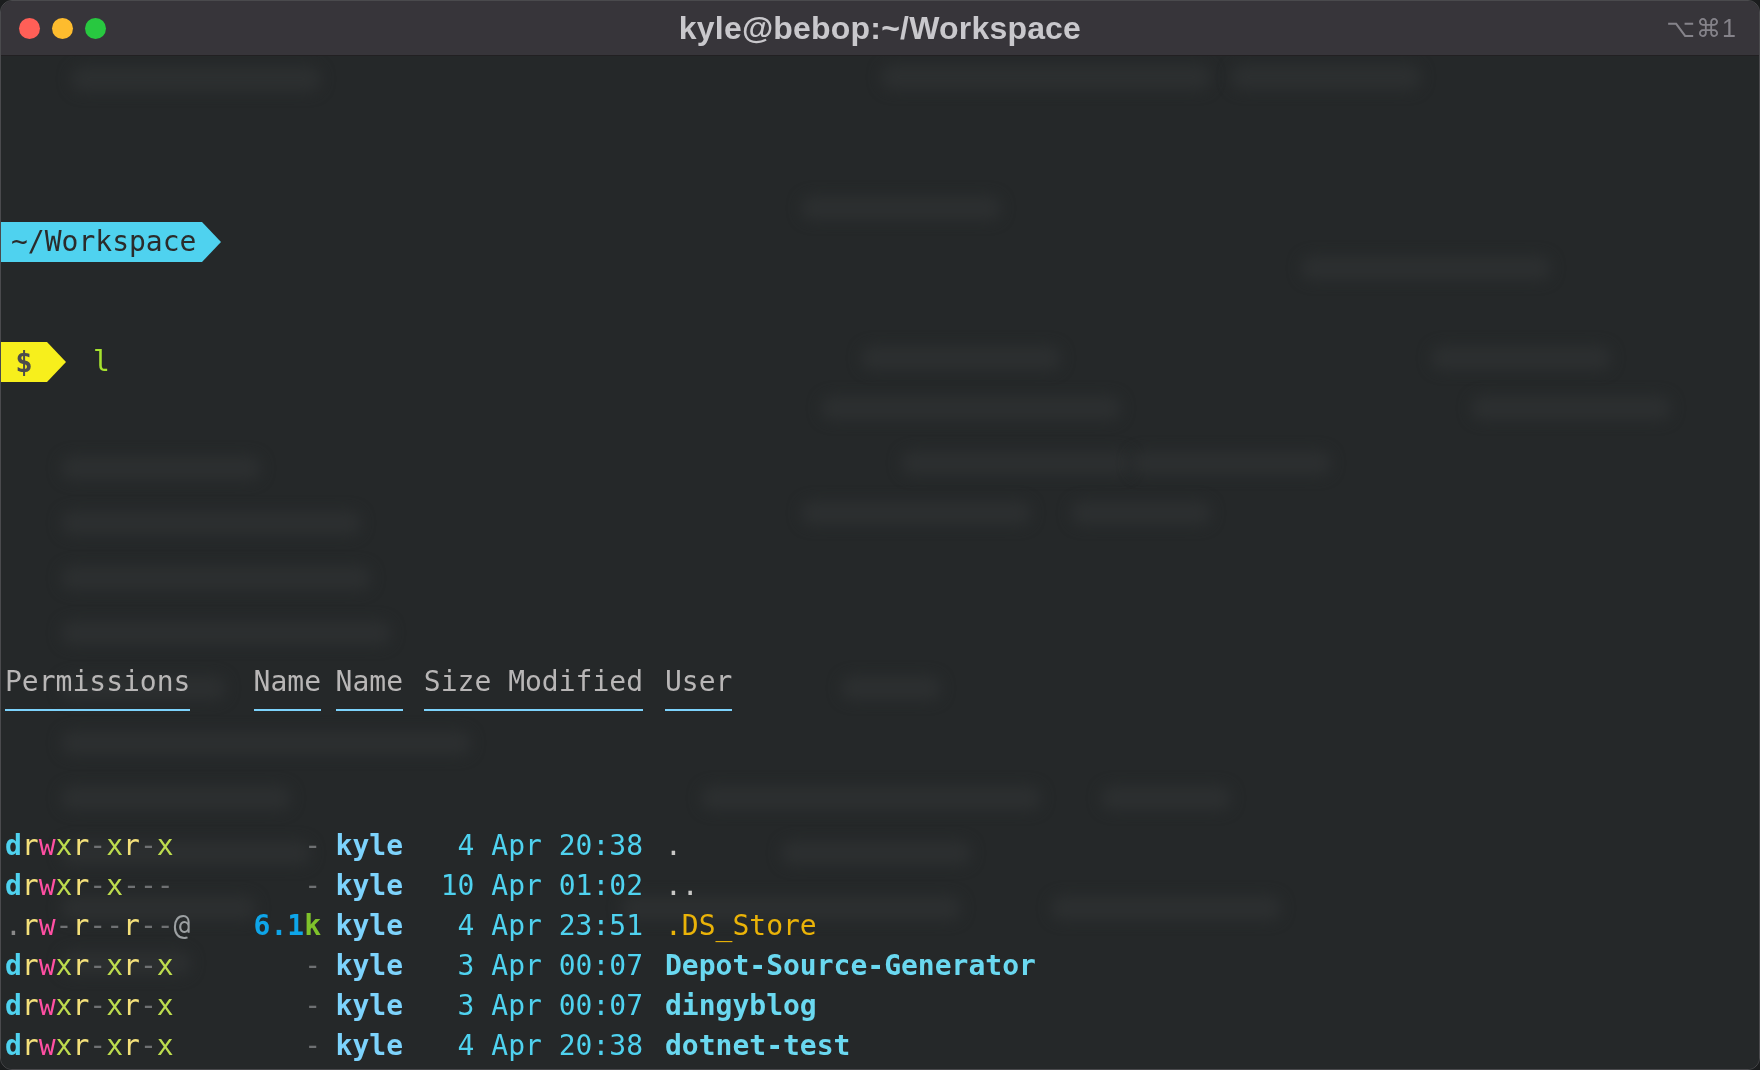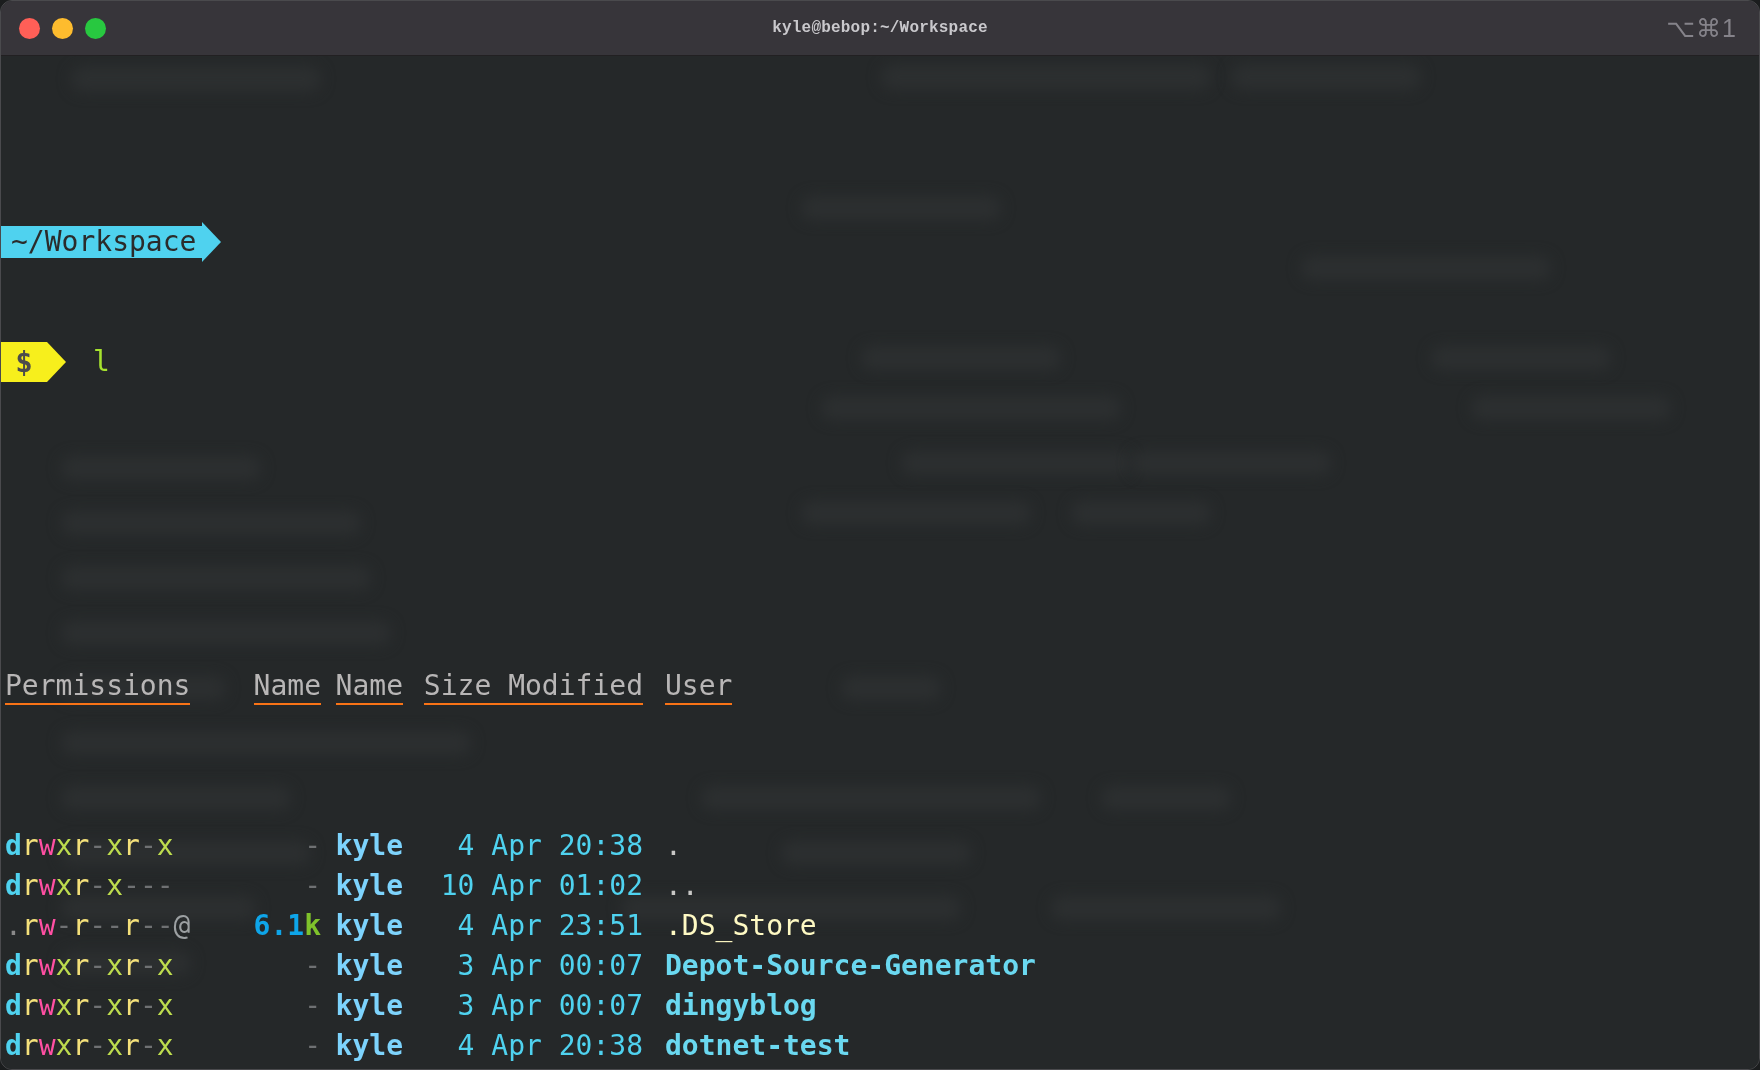--- a/index.html
+++ b/index.html
@@ -54,23 +54,23 @@
   .light.minimize { background: #febc2e; }
   .light.zoom     { background: #28c840; }
 
   #title-text {
     position: absolute;
     left: 0; right: 0;
     top: 0; bottom: 0;
     display: flex;
     align-items: center;
     justify-content: center;
-    font-family: Liberation Mono, monospace;
+    font-family: Liberation Sans, sans-serif;
     font-weight: bold;
-    font-size: 16px;
+    font-size: 32px;
     color: #c9c8cc;
     letter-spacing: 0.2px;
     pointer-events: none;
     border-radius: 6px;
   }
 
   #title-shortcut {
     position: absolute;
     right: 22px;
     top: 50%;
@@ -114,21 +114,21 @@
   }
 
   .line { height: 40px; display: flex; align-items: center; }
 
   
   .prompt-block { position: relative; }
 
   .pl-path {
     display: inline-flex;
     align-items: center;
-    height: 32px;
+    height: 40px;
     background: #4fd2ef;
     color: #2b2b2b;
     padding: 0 6px 0 10px;
     font-size: 28px;
     font-weight: normal;
   }
   .pl-path-arrow {
     width: 0; height: 0;
     border-top: 20px solid transparent;
     border-bottom: 20px solid transparent;
@@ -175,22 +175,22 @@
   .c-perm { width: 228px; padding-left: 4px; }
   .c-size { width: 92px;  text-align: right; }
   .c-user { width: 82px;  text-align: right; padding-left: 10px; }
   .c-date { width: 240px; text-align: right; padding-left: 10px;}
   .c-name { padding-left: 22px; }
 
   
   .row.header { color: #b8b6b6; }
   .row.header span { position: relative; }
   .hdr-u {
-    border-bottom: 2px solid #f97316;
-    padding-bottom: 2px;
+    border-bottom: 2px solid #7dd3fc;
+    padding-bottom: 12px;
     display: inline-block;
     line-height: 30px;
   }
 
   
   .p-d  { color: #4fd2ef; font-weight: bold; }
   .p-dot{ color: #8a8a8a; }
   .p-r  { color: #f4e07a; }
   .p-w  { color: #ff4fa3; }
   .p-x  { color: #bddc4e; }
@@ -198,21 +198,21 @@
   .p-at { color: #9ca0a2; }
 
   .sz-num  { color: #0ea5e9; font-weight: bold; }
   .sz-unit { color: #7fc22b; font-weight: bold; }
   .sz-dash { color: #6f7173; }
 
   .user  { color: #7dd3fc; font-weight: bold; }
   .date  { color: #4fd2ef; }
 
   .nm-dir  { color: #6ad8f0; font-weight: bold; }
-  .nm-file { color: #fef9c3; text-align: right; }
+  .nm-file { color: #eab308; text-align: right; }
   .nm-dot  { color: #c9c8c6; }
 </style>
 </head>
 <body>
 
 <div id="window">
 
   <div id="titlebar">
     <div id="traffic-lights">
       <span class="light close"></span>

